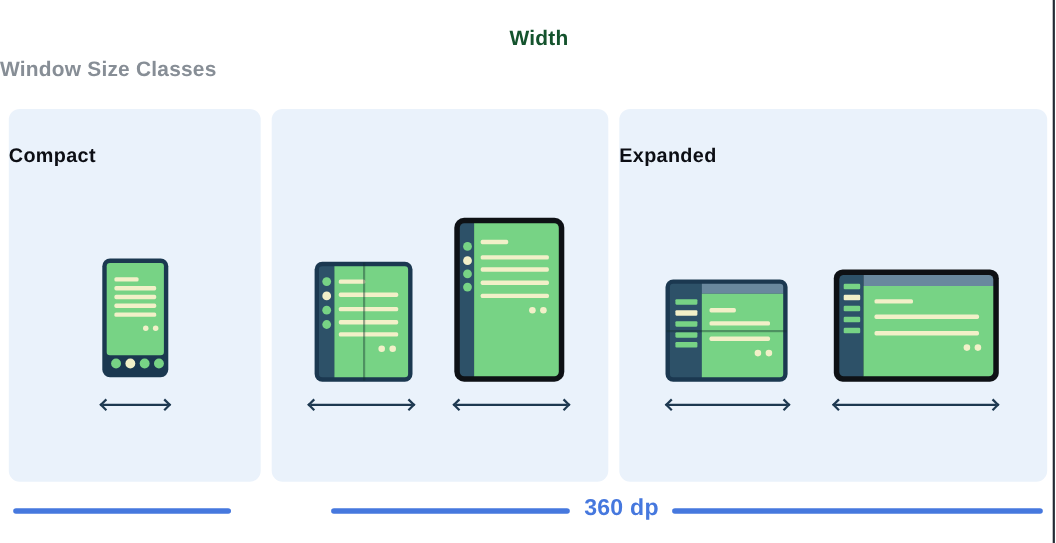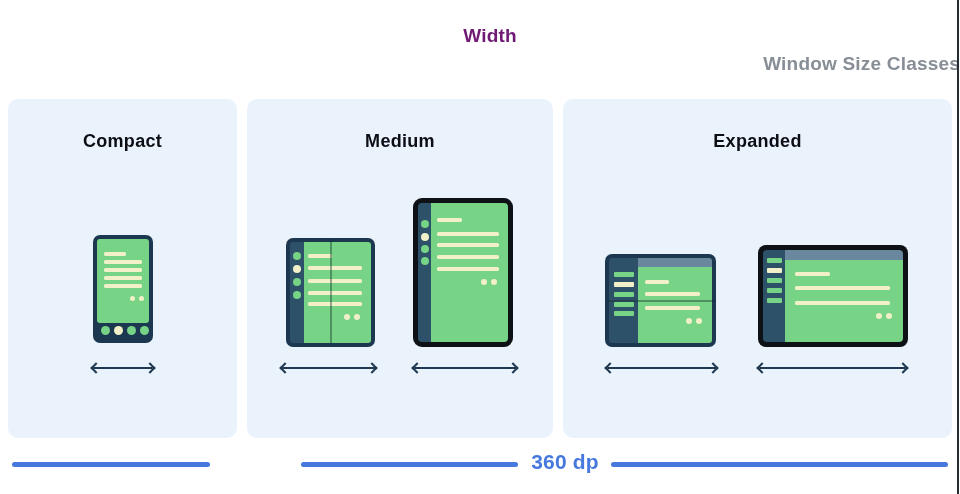--- a/index.html
+++ b/index.html
@@ -4,30 +4,30 @@
 <style>
   html,body{margin:0;padding:0;background:#fff;}
   .stage{
     position:relative;width:960px;height:494px;background:#ffffff;overflow:hidden;
     font-family:"Liberation Sans", sans-serif;
   }
   .edge-line{position:absolute;top:0;right:1px;width:2px;height:494px;background:#232b34;}
 
   
   .title{position:absolute;top:25px;left:0;right:0;text-align:center;
-    font-size:19px;font-weight:700;color:#701a75;letter-spacing:.2px;margin-left:20px;}
-  .subtitle{position:absolute;top:53px;left:0;right:0;text-align:right;
+    font-size:19px;font-weight:700;color:#14532d;letter-spacing:.2px;margin-left:20px;}
+  .subtitle{position:absolute;top:53px;left:0;right:0;text-align:left;
     font-size:19px;font-weight:700;color:#878e96;letter-spacing:.2px;}
 
   
   .panel{position:absolute;top:99px;height:339px;background:#eaf2fb;border-radius:10px;}
   .panel.compact{left:8px;width:229px;}
   .panel.medium{left:247px;width:306px;}
   .panel.expanded{left:563px;width:389px;}
-  .panel-label{position:absolute;top:32px;left:0;right:0;text-align:center;
+  .panel-label{position:absolute;top:32px;left:0;right:0;
     font-size:18px;font-weight:700;color:#0c0e14;letter-spacing:.3px;}
 
   
   .g{background:#77d385;}
   .y{background:#f2f0c8;}
   .c{position:absolute;border-radius:50%;}
   .bar{position:absolute;border-radius:1px;}
   .tl{position:absolute;height:4px;border-radius:1.5px;background:#f2f0c8;}
   .dot{position:absolute;width:6px;height:6px;border-radius:50%;background:#f2f0c8;}
 
@@ -131,21 +131,20 @@
       <span class="c g nav-c" style="left:47px;"></span>
     </div>
 
     <div class="arrow" style="left:83px;width:64px;">
       <i class="ah l"></i>
         <i class="ah r"></i>
     </div>
   </div>
 
   <div class="panel medium">
-    <div class="panel-label">Medium</div>
 
     <div class="foldableM">
       <div class="rail">
         <span class="c g" style="top:10px;width:8px;height:8px;"></span>
         <span class="c y" style="top:23px;width:8px;height:8px;"></span>
         <span class="c g" style="top:36px;width:8px;height:8px;"></span>
         <span class="c g" style="top:49px;width:8px;height:8px;"></span>
       </div>
       <div class="screen">
         <div class="tl" style="left:4px;top:12px;width:24px;"></div>

